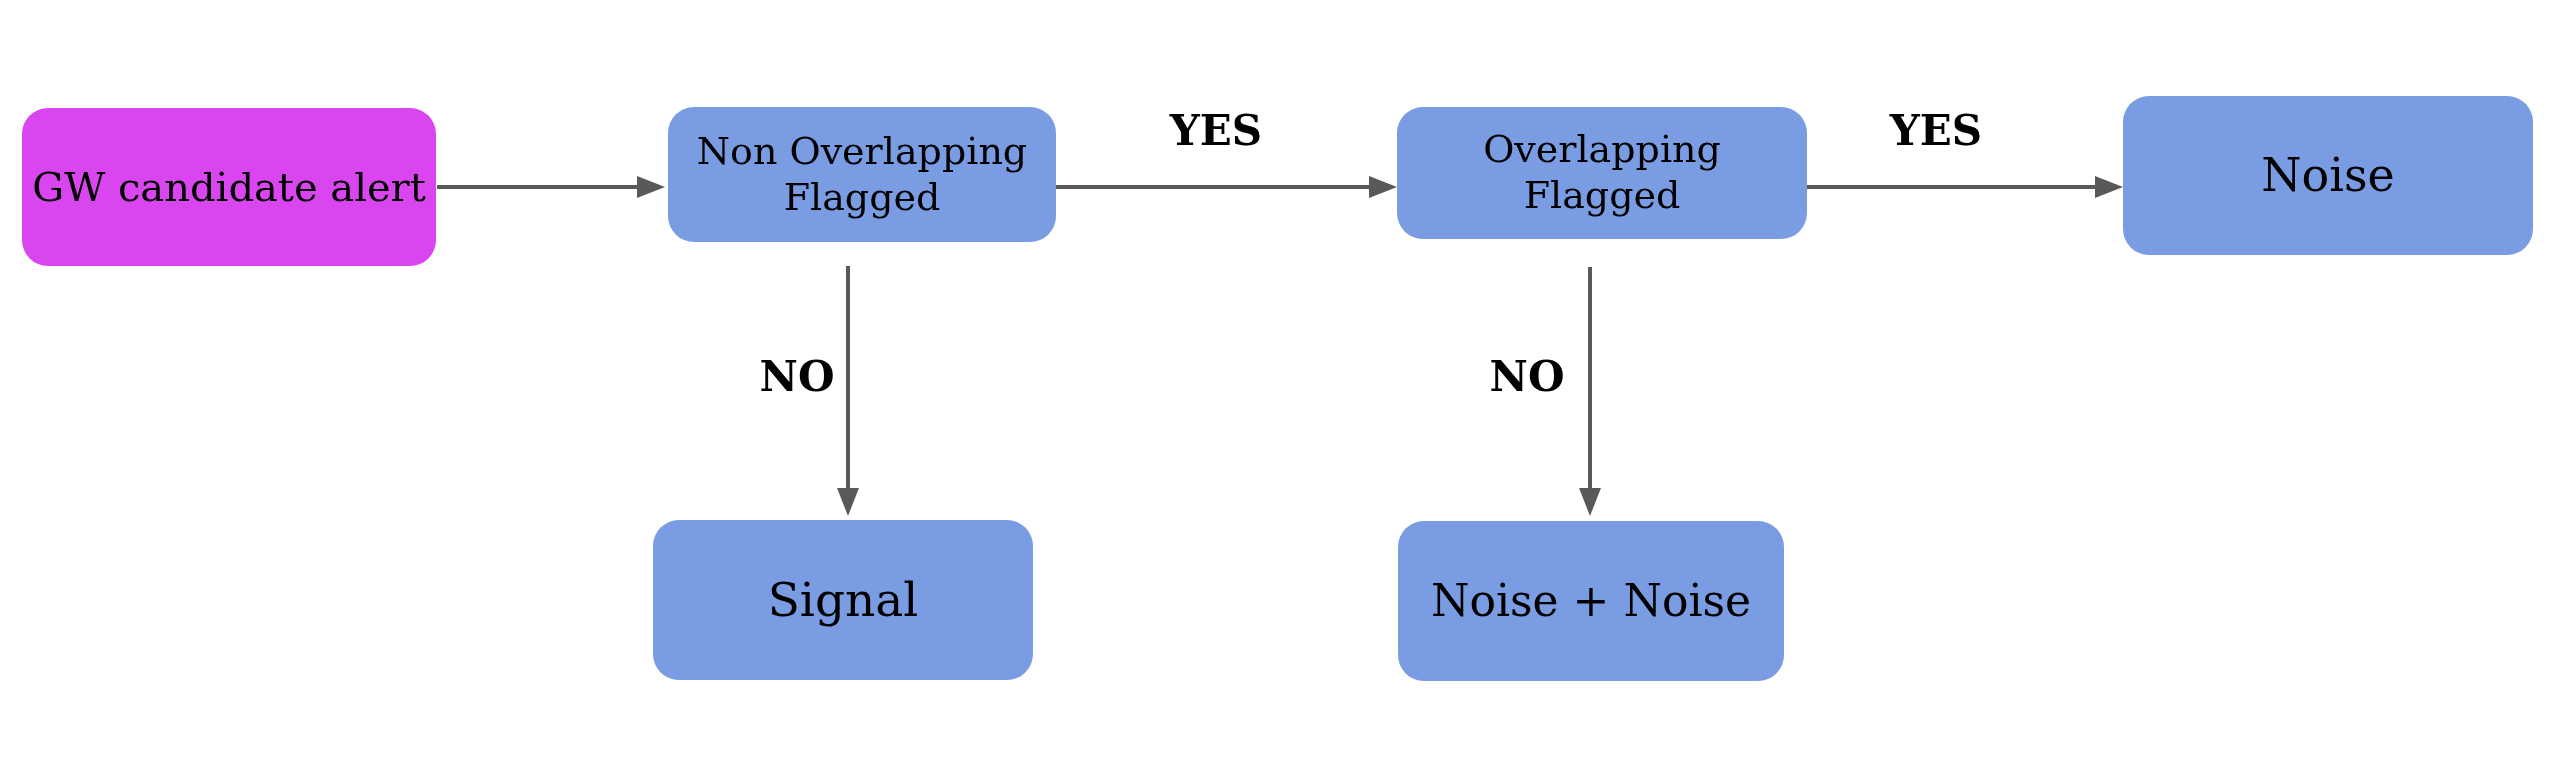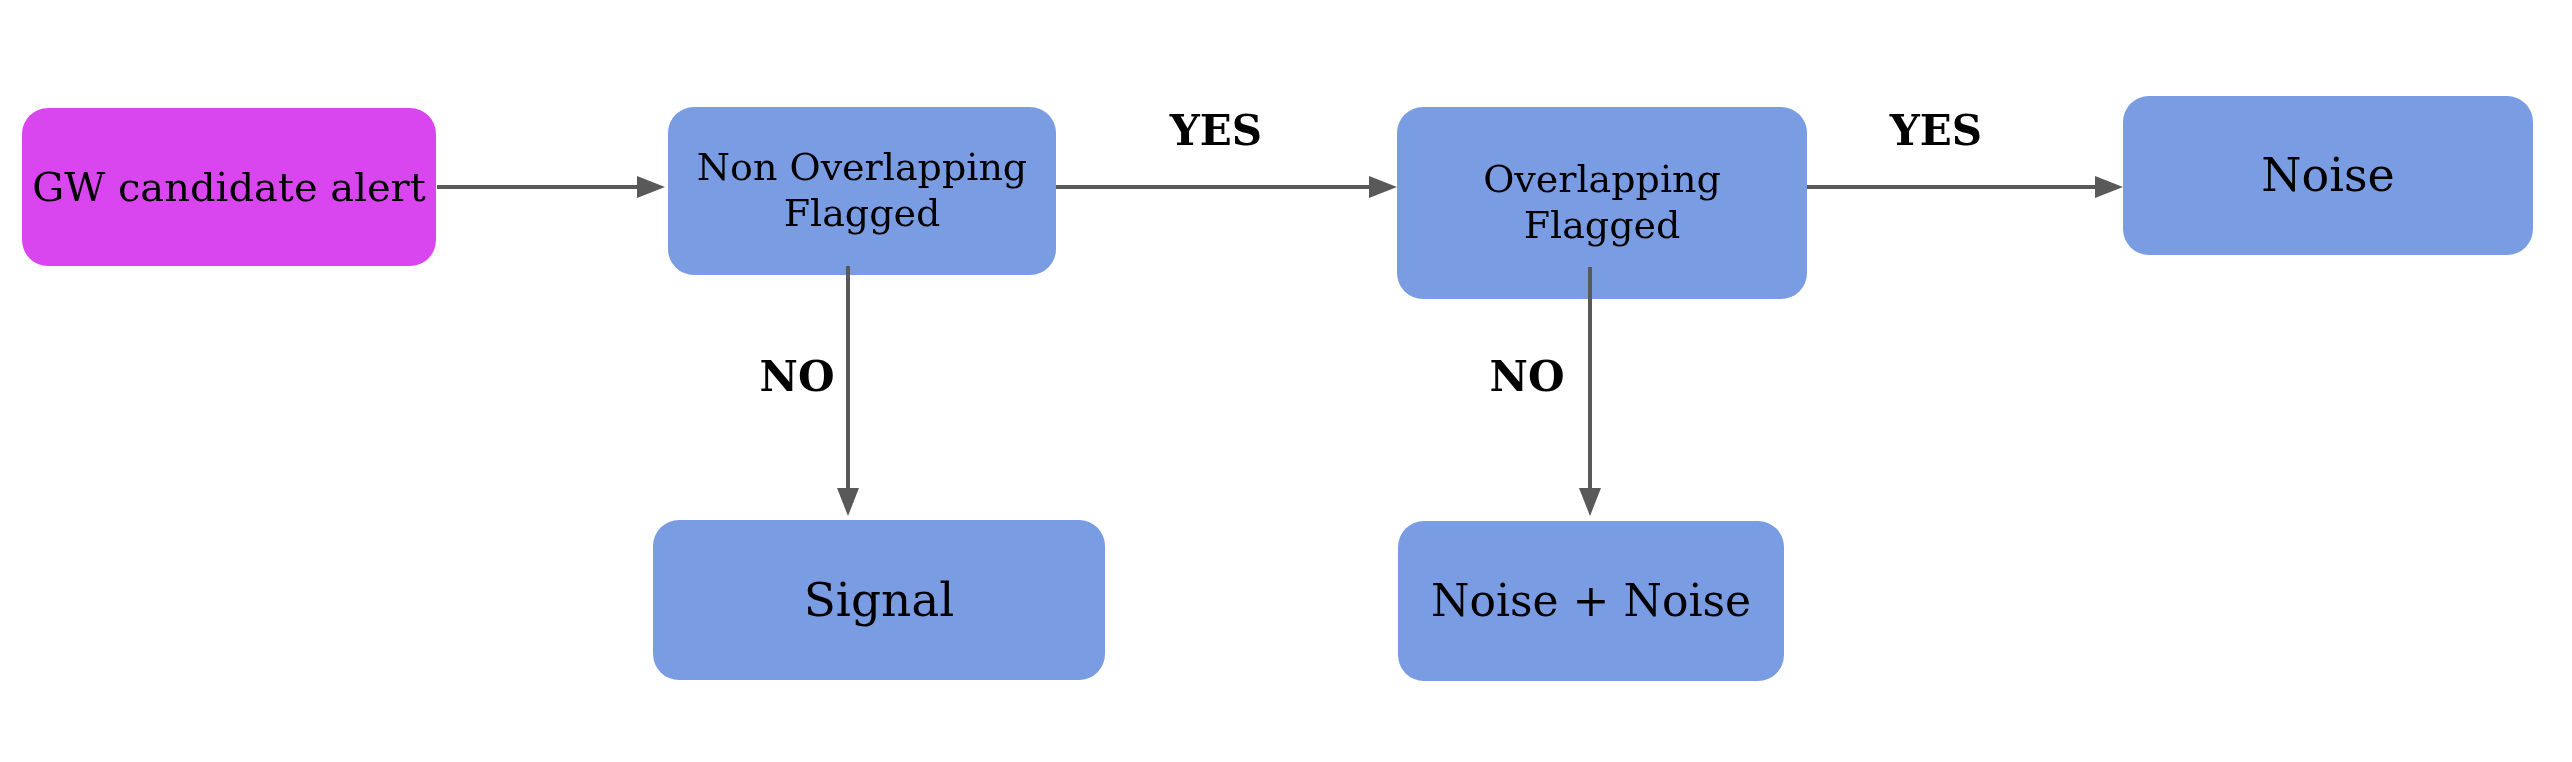--- a/index.html
+++ b/index.html
@@ -22,24 +22,24 @@
     justify-content: center;
     text-align: center;
     line-height: 1.2;
   }
   .node .node-label { padding: 0 12px; }
   .nowrap { white-space: nowrap; }
   .tan  { background: #d946ef; }
   .blue { background: #7A9CE2; }
 
   .n1 { left: 22px;   top: 108px; width: 414px; height: 158px; font-size: 40px; }
-  .n2 { left: 668px;  top: 107px; width: 388px; height: 168px; font-size: 38px; }
-  .n3 { left: 1397px; top: 107px; width: 410px; height: 192px; font-size: 38px; }
+  .n2 { left: 668px;  top: 107px; width: 388px; height: 135px; font-size: 38px; }
+  .n3 { left: 1397px; top: 107px; width: 410px; height: 132px; font-size: 38px; }
   .n4 { left: 2123px; top: 96px;  width: 410px; height: 159px; font-size: 46px; }
-  .n5 { left: 653px;  top: 520px; width: 452px; height: 160px; font-size: 47px; }
+  .n5 { left: 653px;  top: 520px; width: 380px; height: 160px; font-size: 47px; }
   .n6 { left: 1398px; top: 521px; width: 386px; height: 160px; font-size: 44px; }
 
   
   .hline { position: absolute; height: 4px; background: #595959; }
   .vline { position: absolute; width: 4px;  background: #595959; }
   .head-right {
     position: absolute; width: 0; height: 0;
     border-top: 11px solid transparent;
     border-bottom: 11px solid transparent;
     border-left: 28px solid #595959;

